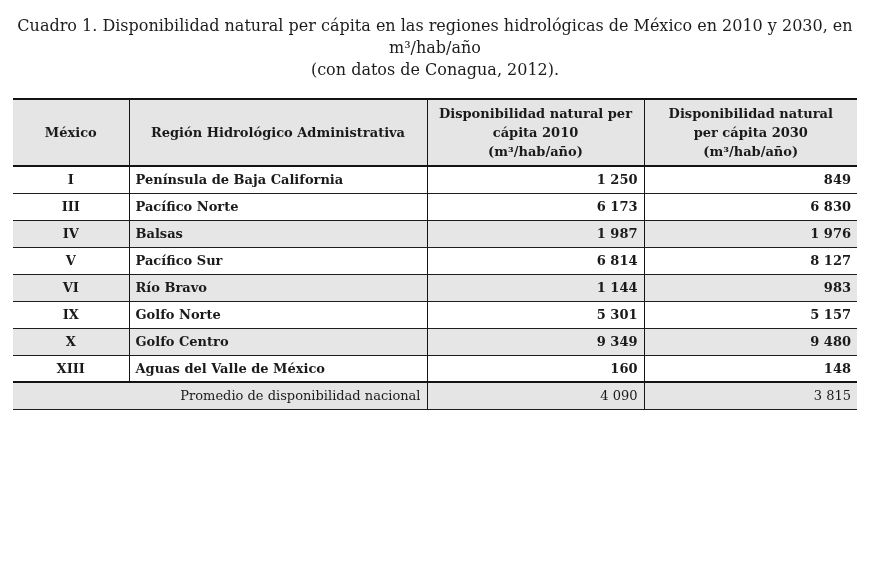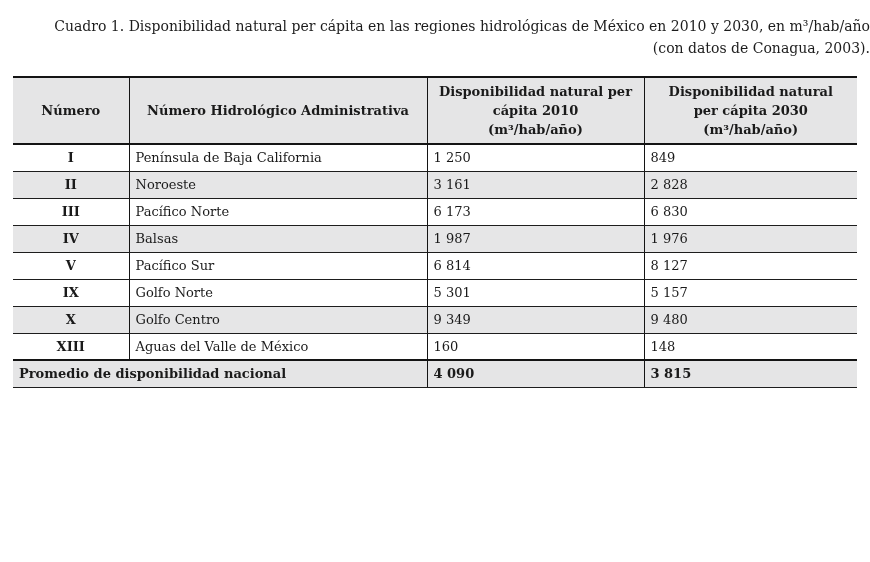--- a/index.html
+++ b/index.html
@@ -6,22 +6,22 @@
   html, body {
     width: 870px;
     height: 562px;
     background: #ffffff;
     font-family: "DejaVu Serif", "Liberation Serif", serif;
     color: #1a1a1a;
     overflow: hidden;
   }
   .caption {
     margin-top: 15px;
-    text-align: right;
-    font-size: 14px;
+    text-align: center;
+    font-size: 16px;
     line-height: 22px;
     color: #1c1c1c;
   }
   table.data-table {
     border-collapse: collapse;
     table-layout: fixed;
     width: 844px;
     margin: 17px 0 0 13px;
     font-size: 13px;
   }
@@ -30,100 +30,100 @@
     border-top: 2.5px solid #141414;
     border-bottom: 2.5px solid #141414;
     font-weight: bold;
     font-size: 13px;
     line-height: 19px;
     height: 60px;
     vertical-align: middle;
     text-align: center;
     padding: 4px 10px;
   }
-  .vline { border-left: 1.4px solid #141414; }
+  .vline { border-left: 1.4px solid #141414; font-weight: bold; }
   table.data-table tbody td {
     border-bottom: 1.4px solid #1d1d1d;
     height: 27px;
     vertical-align: middle;
     padding: 0 6px;
     background: #ffffff;
   }
   tr.alt td { background: #e6e6e7 !important; }
   td.num-col  { font-weight: bold; text-align: center; }
   td.region-col { text-align: left; padding-left: 12px; }
-  td.val-col  { text-align: left; }
+  td.val-col  { text-align: right; }
   tr.total-row td {
     background: #e5e5e6 !important;
     border-top: 2.2px solid #141414;
     border-bottom: 2.5px solid #141414;
-    font-weight: bold;
+    font-weight: normal;
     height: 29px;
-    text-align: left;
+    text-align: right;
   }
 </style>
 </head>
 <body>
 
 <div class="caption">
   <div>Cuadro 1. Disponibilidad natural per cápita en las regiones hidrológicas de México en 2010 y 2030, en m³/hab/año</div>
-  <div>(con datos de Conagua, 2003).</div>
+  <div>(con datos de Conagua, 2012).</div>
 </div>
 
 <table class="data-table">
   <colgroup>
     <col style="width:116px">
       <col style="width:298px">
       <col style="width:217px">
       <col style="width:213px">
   </colgroup>
   <thead>
     <tr>
-      <th>Número</th>
-      <th class="vline">Número Hidrológico Administrativa</th>
+      <th>México</th>
+      <th class="vline">Región Hidrológico Administrativa</th>
       <th class="vline">
         <div>Disponibilidad natural per cápita 2010</div>
         <div>(m³/hab/año)</div>
       </th>
       <th class="vline">
         <div>Disponibilidad natural per cápita 2030</div>
         <div>(m³/hab/año)</div>
       </th>
     </tr>
   </thead>
   <tbody>
     <tr>
       <td class="num-col">I</td>
       <td class="region-col vline">Península de Baja California</td>
       <td class="val-col vline">1 250</td>
       <td class="val-col vline">849</td>
-    </tr>
-    <tr class="alt">
-      <td class="num-col">II</td>
-      <td class="region-col vline">Noroeste</td>
-      <td class="val-col vline">3 161</td>
-      <td class="val-col vline">2 828</td>
     </tr>
     <tr>
       <td class="num-col">III</td>
       <td class="region-col vline">Pacífico Norte</td>
       <td class="val-col vline">6 173</td>
       <td class="val-col vline">6 830</td>
     </tr>
     <tr class="alt">
       <td class="num-col">IV</td>
       <td class="region-col vline">Balsas</td>
       <td class="val-col vline">1 987</td>
       <td class="val-col vline">1 976</td>
     </tr>
     <tr>
       <td class="num-col">V</td>
       <td class="region-col vline">Pacífico Sur</td>
       <td class="val-col vline">6 814</td>
       <td class="val-col vline">8 127</td>
+    </tr>
+    <tr class="alt">
+      <td class="num-col">VI</td>
+      <td class="region-col vline">Río Bravo</td>
+      <td class="val-col vline">1 144</td>
+      <td class="val-col vline">983</td>
     </tr>
     <tr>
       <td class="num-col">IX</td>
       <td class="region-col vline">Golfo Norte</td>
       <td class="val-col vline">5 301</td>
       <td class="val-col vline">5 157</td>
     </tr>
     <tr class="alt">
       <td class="num-col">X</td>
       <td class="region-col vline">Golfo Centro</td>

